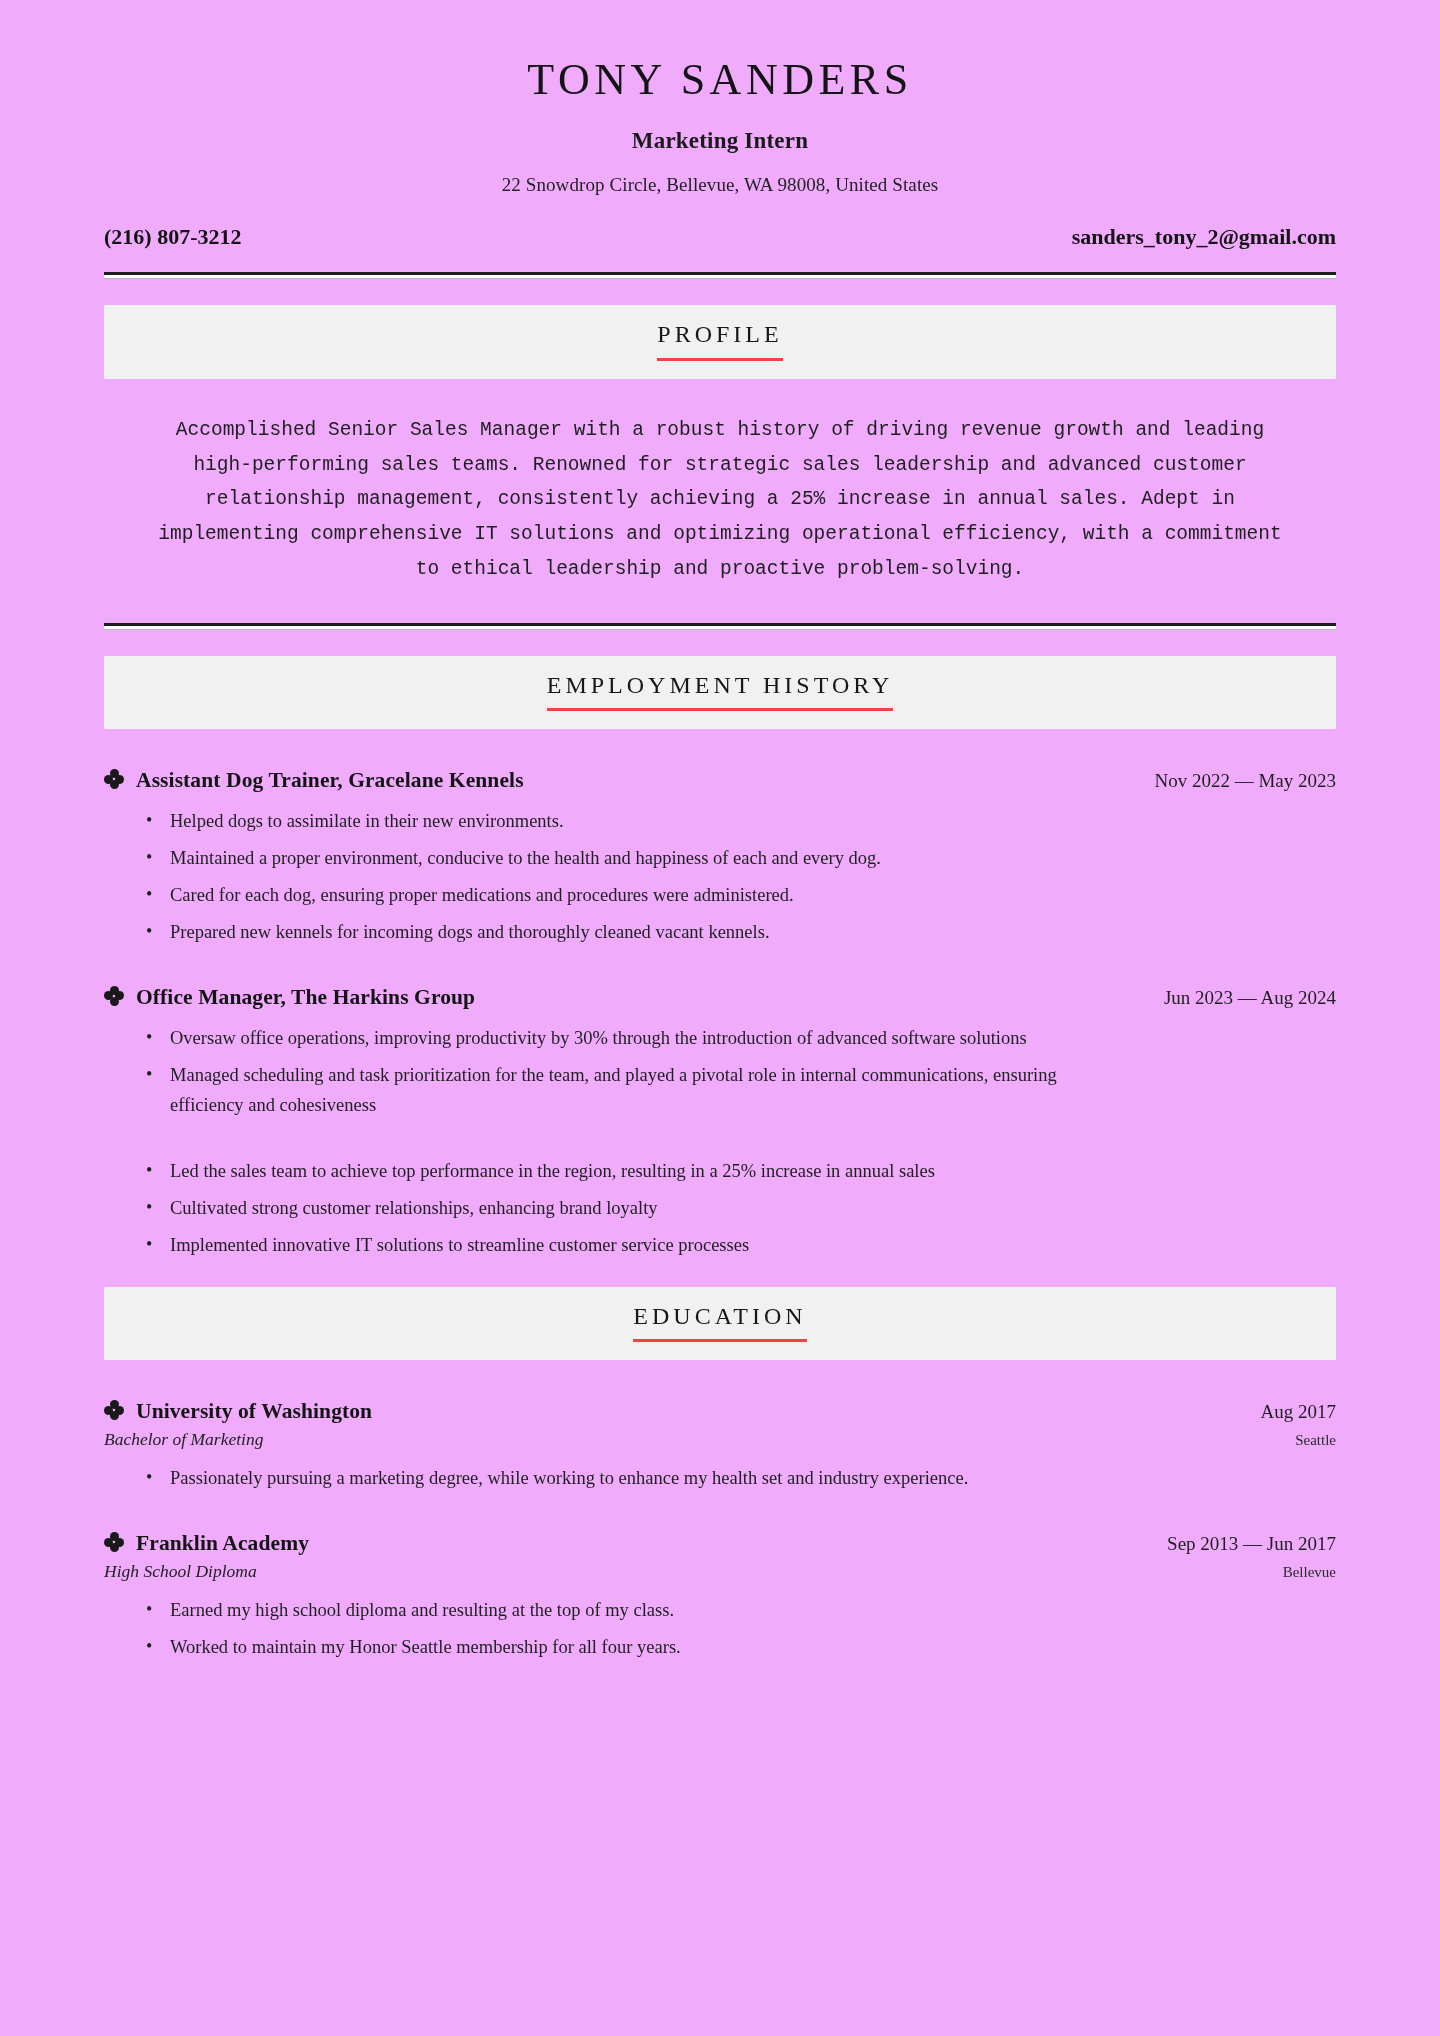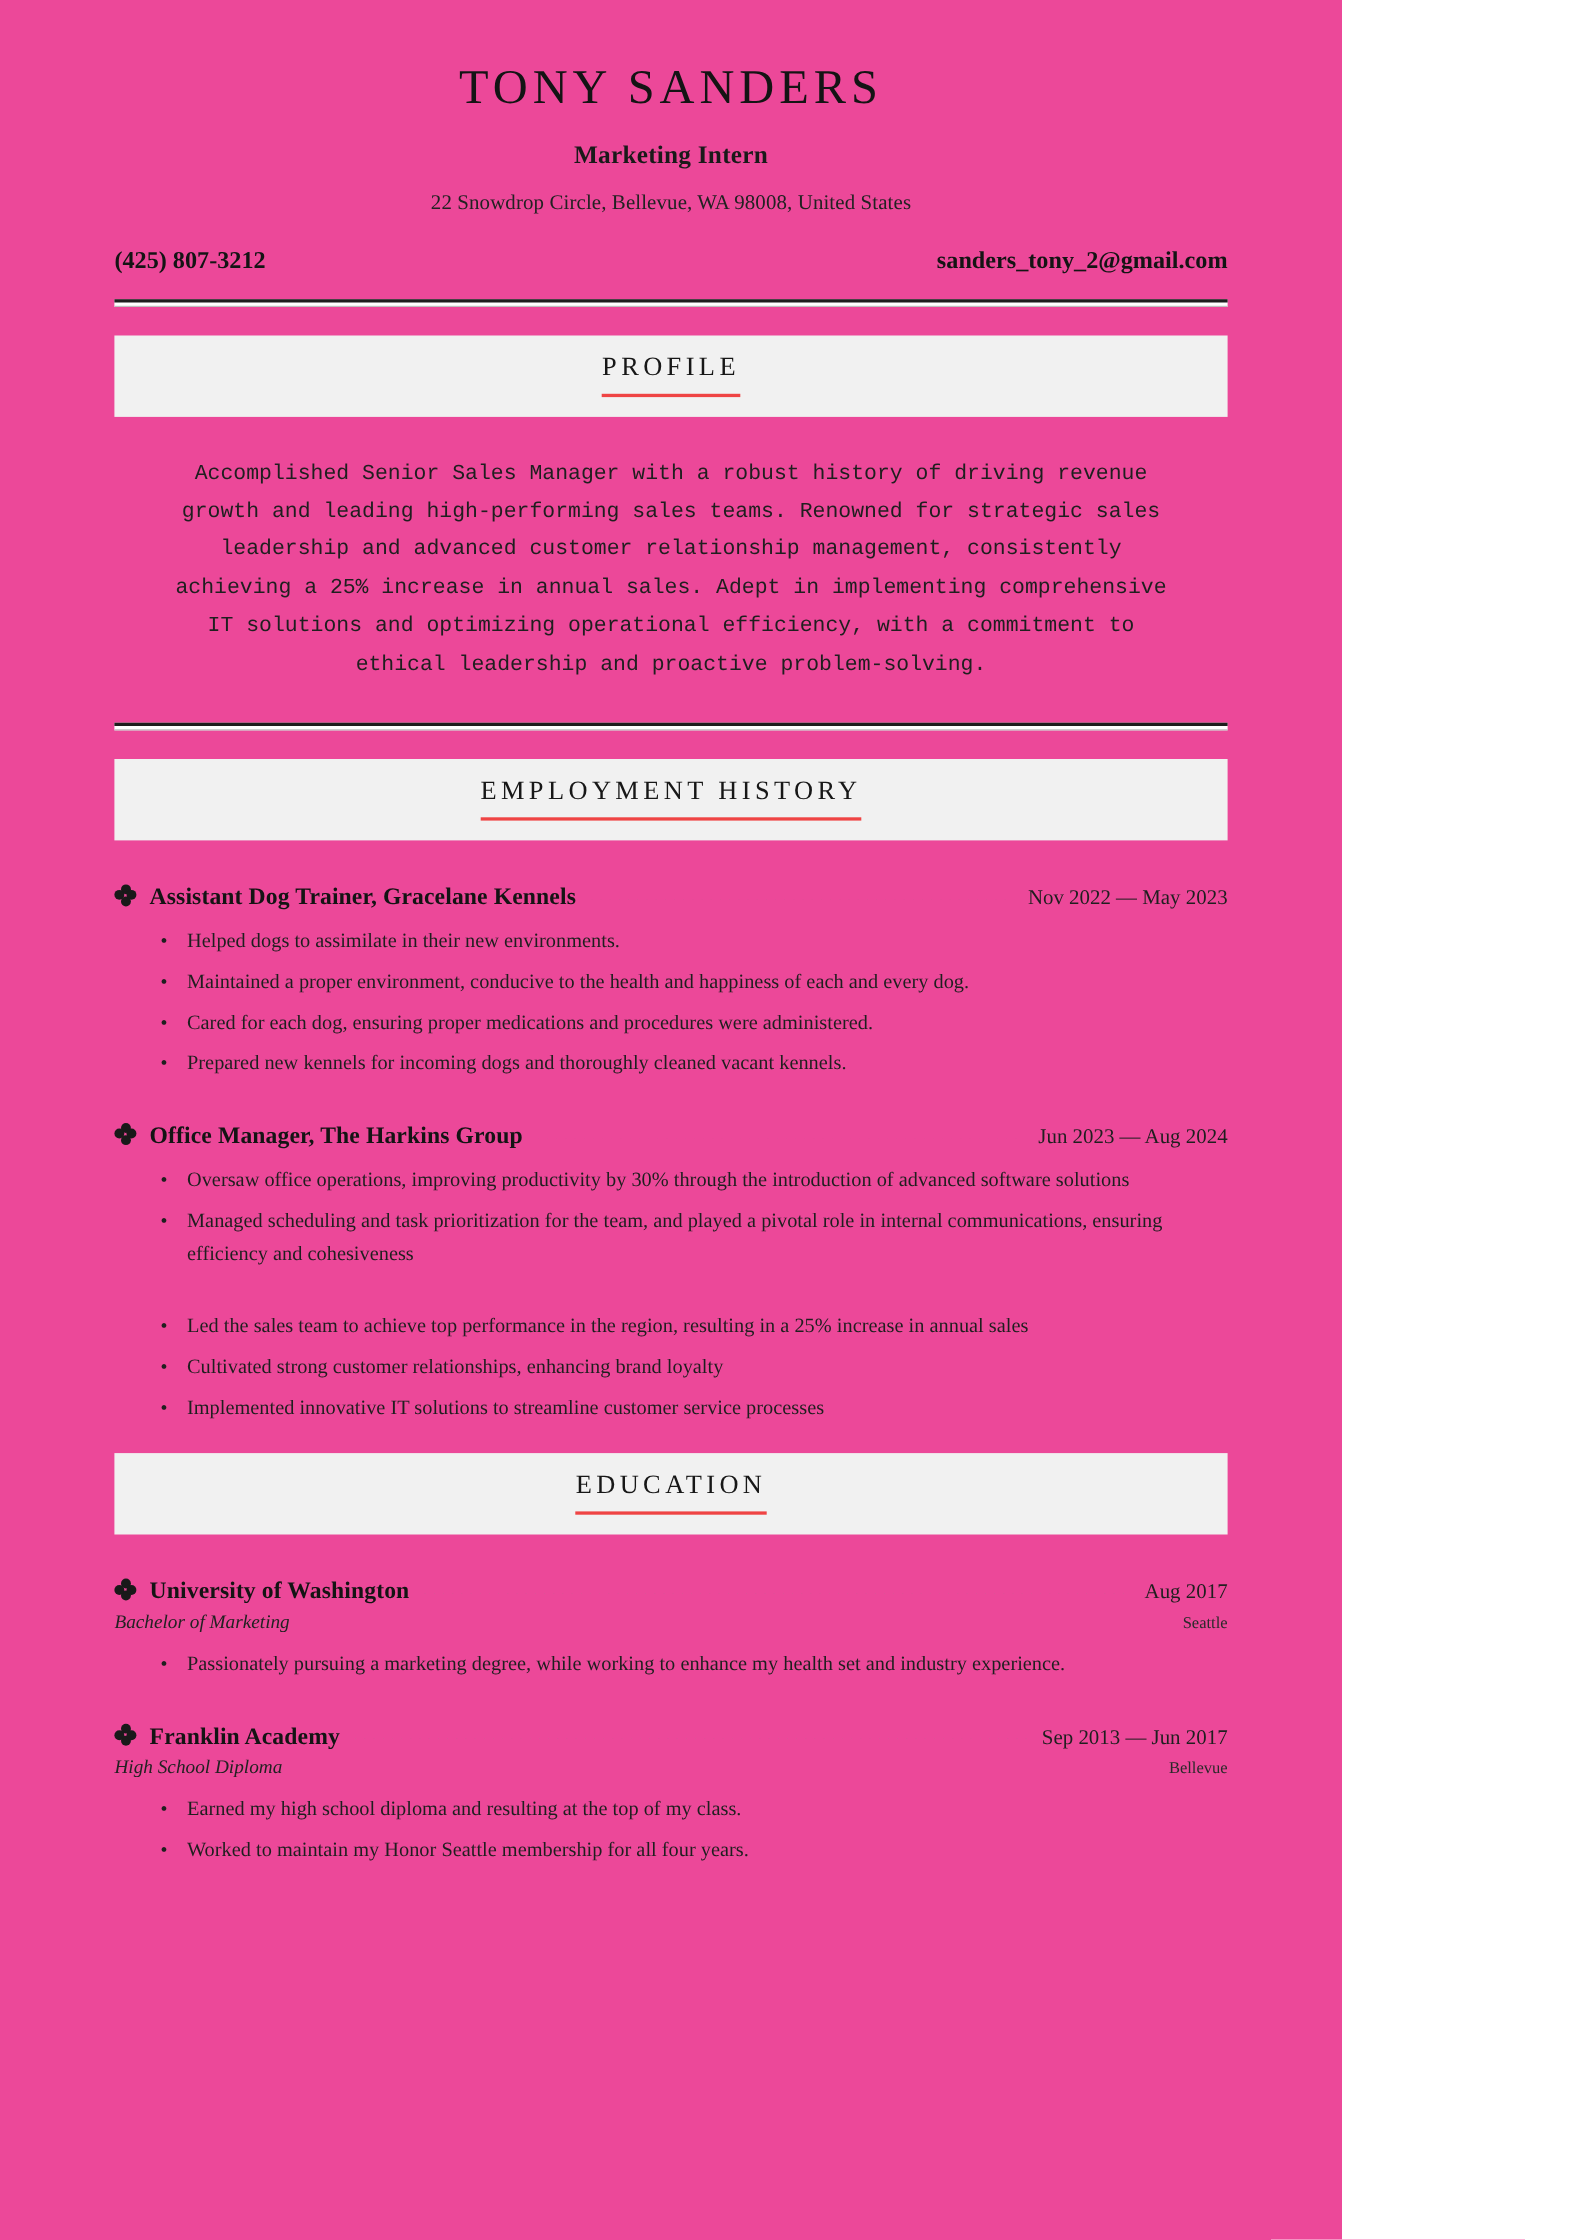--- a/index.html
+++ b/index.html
@@ -7,24 +7,24 @@
   body {
     width: 1440px;
     min-height: 2036px;
     background: #ffffff;
     font-family: "Liberation Serif", "DejaVu Serif", serif;
     color: #1a1a1a;
     -webkit-font-smoothing: antialiased;
   }
 
   .page {
-    width: 1220px;
+    width: 1440px;
     min-height: 2036px;
     padding: 44px 104px 92px 104px;
-    background: #ec4899;
+    background: #f0abfc;
   }
 
   
   .hdr { text-align: center; }
 
   .hdr-name {
     font-size: 44px;
     letter-spacing: 4.5px;
     font-weight: 400;
     line-height: 1.1;
@@ -210,21 +210,21 @@
 </head>
 <body>
 
 <div class="page">
 
   <div class="hdr">
     <h1 class="hdr-name">TONY SANDERS</h1>
     <div class="hdr-title">Marketing Intern</div>
     <div class="hdr-address">22 Snowdrop Circle, Bellevue, WA 98008, United States</div>
     <div class="hdr-contact">
-      <span>(425) 807-3212</span>
+      <span>(216) 807-3212</span>
       <span>sanders_tony_2@gmail.com</span>
     </div>
   </div>
 
   <div class="rule-double"></div>
 
   <div class="band">
     <span class="band-title">PROFILE</span>
   </div>
   <p class="profile-text">Accomplished Senior Sales Manager with a robust history of driving revenue growth and leading high-performing sales teams. Renowned for strategic sales leadership and advanced customer relationship management, consistently achieving a 25% increase in annual sales. Adept in implementing comprehensive IT solutions and optimizing operational efficiency, with a commitment to ethical leadership and proactive problem-solving.</p>

